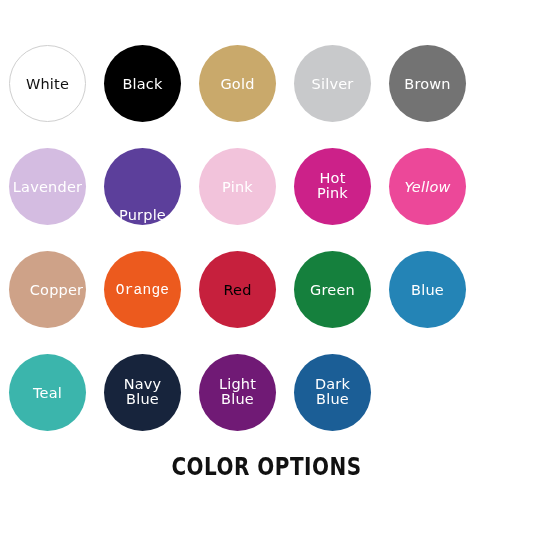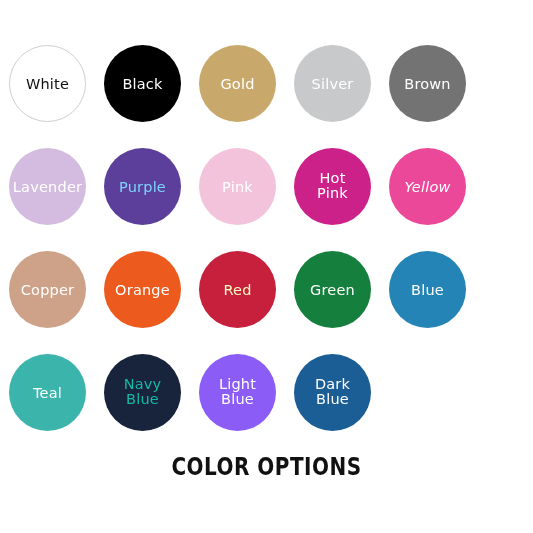--- a/index.html
+++ b/index.html
@@ -123,75 +123,75 @@
           <span class="swatch-label" style="color: rgb(255, 255, 255);">Brown</span>
         </div>
       </div>
       <div class="swatch-cell">
         <div class="swatch-circle" style="background: rgb(212, 188, 225);">
           <span class="swatch-label" style="color: rgb(255, 255, 255);">Lavender</span>
         </div>
       </div>
       <div class="swatch-cell">
         <div class="swatch-circle" style="background: rgb(92, 63, 155);">
-          <span class="swatch-label" style="color: #7dd3fc;">Purple</span>
+          <span class="swatch-label" style="color: #ffffff; margin-top: 28px;">Purple</span>
         </div>
       </div>
       <div class="swatch-cell">
         <div class="swatch-circle" style="background: rgb(242, 195, 219);">
           <span class="swatch-label" style="color: rgb(255, 255, 255);">Pink</span>
         </div>
       </div>
       <div class="swatch-cell">
         <div class="swatch-circle" style="background: rgb(204, 33, 137);">
           <span class="swatch-label two-line" style="color: rgb(255, 255, 255);">Hot Pink</span>
         </div>
       </div>
       <div class="swatch-cell">
         <div class="swatch-circle" style="background: #ec4899; font-style: italic;">
           <span class="swatch-label" style="color: rgb(255, 255, 255);">Yellow</span>
         </div>
       </div>
       <div class="swatch-cell">
         <div class="swatch-circle" style="background: rgb(206, 162, 136);">
-          <span class="swatch-label" style="color: rgb(255, 255, 255);">Copper</span>
+          <span class="swatch-label" style="color: rgb(255, 255, 255); margin-left: 9px;">Copper</span>
         </div>
       </div>
       <div class="swatch-cell">
         <div class="swatch-circle" style="background: rgb(236, 90, 30);">
-          <span class="swatch-label" style="color: rgb(255, 255, 255);">Orange</span>
+          <span class="swatch-label" style="color: rgb(255, 255, 255); font-family: Liberation Mono, monospace;">Orange</span>
         </div>
       </div>
       <div class="swatch-cell">
         <div class="swatch-circle" style="background: rgb(198, 32, 61);">
-          <span class="swatch-label" style="color: #fef9c3;">Red</span>
+          <span class="swatch-label" style="color: #000000;">Red</span>
         </div>
       </div>
       <div class="swatch-cell">
         <div class="swatch-circle" style="background: #15803d;">
           <span class="swatch-label" style="color: rgb(255, 255, 255);">Green</span>
         </div>
       </div>
       <div class="swatch-cell">
         <div class="swatch-circle" style="background: rgb(36, 132, 182);">
           <span class="swatch-label" style="color: rgb(255, 255, 255);">Blue</span>
         </div>
       </div>
       <div class="swatch-cell">
         <div class="swatch-circle" style="background: rgb(59, 181, 172);">
           <span class="swatch-label" style="color: rgb(255, 255, 255);">Teal</span>
         </div>
       </div>
       <div class="swatch-cell">
         <div class="swatch-circle" style="background: rgb(23, 36, 60);">
-          <span class="swatch-label two-line" style="color: #14b8a6;">Navy Blue</span>
-        </div>
-      </div>
-      <div class="swatch-cell">
-        <div class="swatch-circle" style="background: #8b5cf6;">
+          <span class="swatch-label two-line" style="color: #ffffff;">Navy Blue</span>
+        </div>
+      </div>
+      <div class="swatch-cell">
+        <div class="swatch-circle" style="background: #701a75;">
           <span class="swatch-label two-line" style="color: rgb(255, 255, 255);">Light Blue</span>
         </div>
       </div>
       <div class="swatch-cell">
         <div class="swatch-circle" style="background: rgb(27, 94, 150);">
           <span class="swatch-label two-line" style="color: rgb(255, 255, 255);">Dark Blue</span>
         </div>
       </div>
     </div>
 

